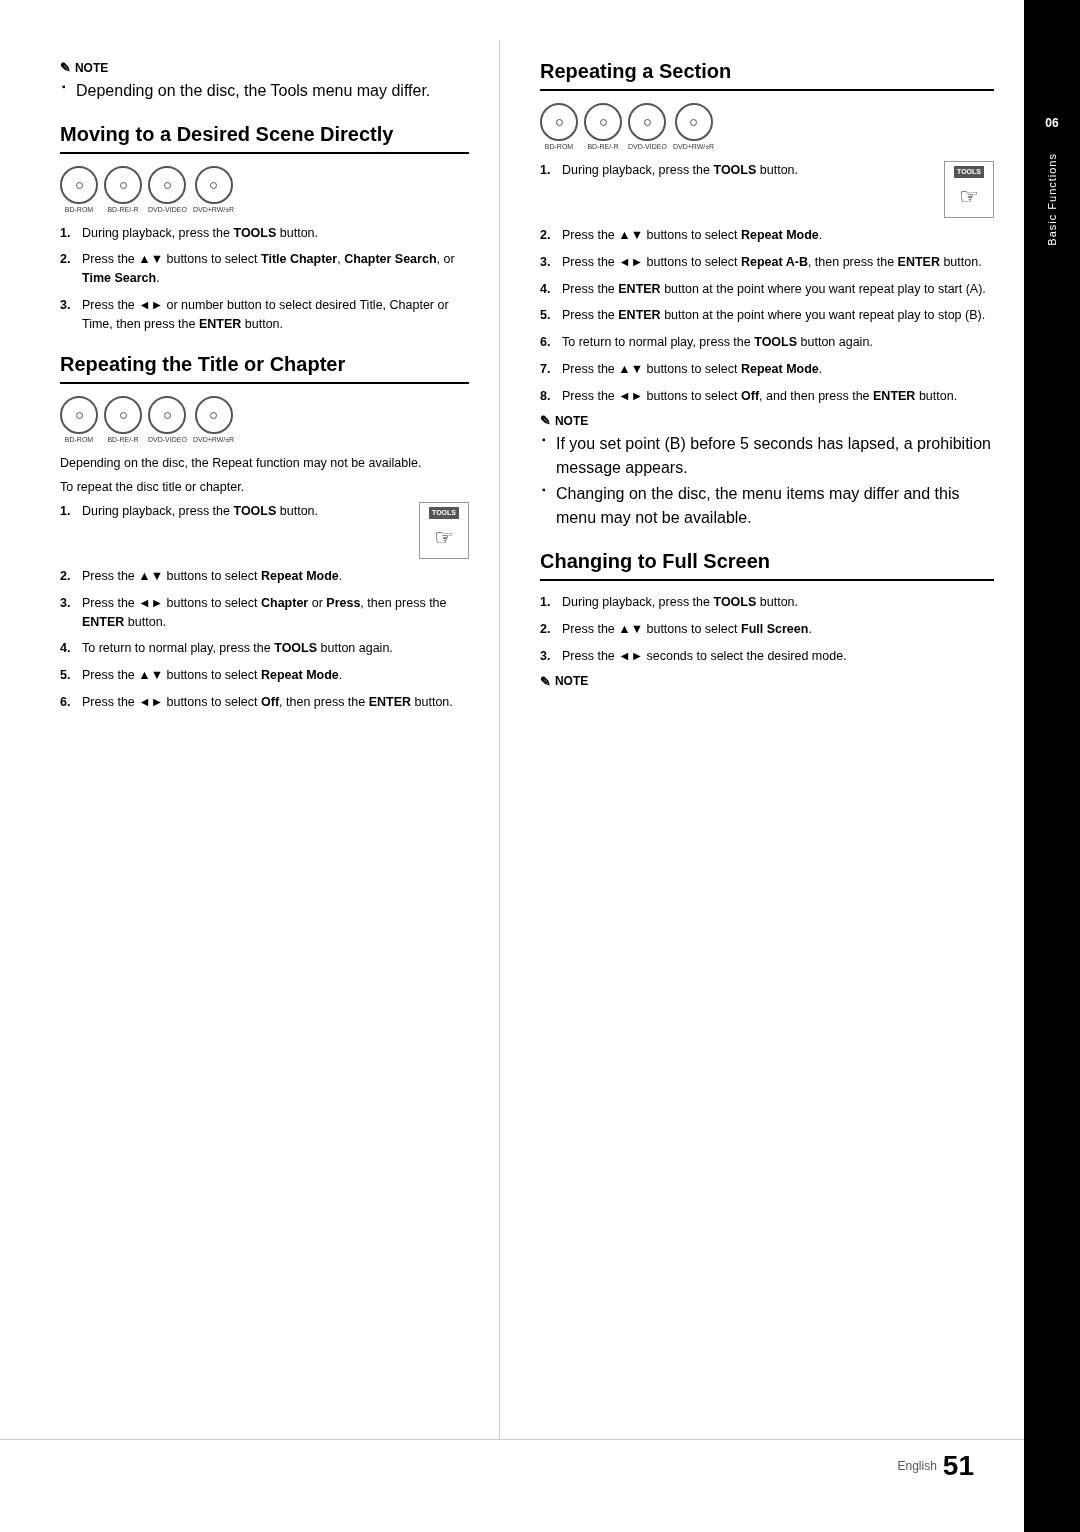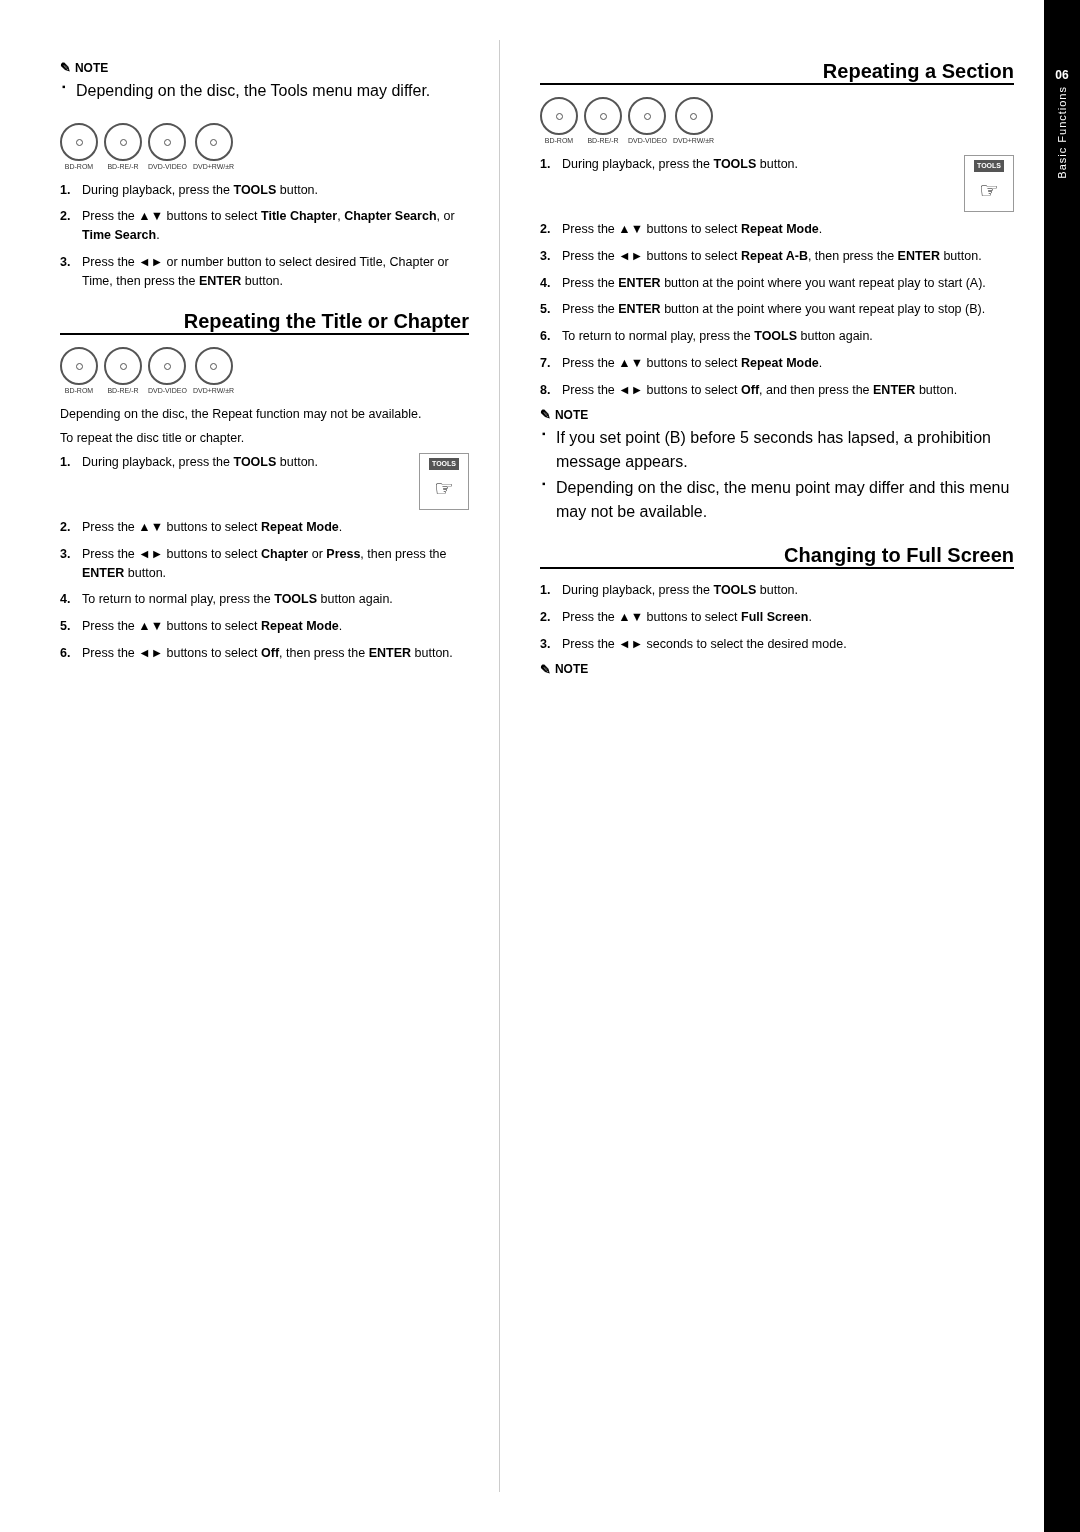--- a/index.html
+++ b/index.html
@@ -11,28 +11,29 @@
       width: 1080px;
       min-height: 1532px;
       position: relative;
     }
     .page-container {
       display: flex;
       width: 1080px;
       min-height: 1532px;
     }
     .side-tab {
-      width: 36px;
+      width: 56px;
       background: #000;
       display: flex;
       flex-direction: column;
       align-items: center;
       justify-content: flex-start;
-      padding-top: 68px;
+      padding-top: 116px;
       position: relative;
+      gap: 19px;
     }
     .side-tab-text {
       color: #fff;
       font-size: 11px;
       writing-mode: vertical-rl;
       text-orientation: mixed;
       transform: rotate(180deg);
       white-space: nowrap;
       letter-spacing: 1px;
     }
@@ -53,22 +54,22 @@
     }
     .right-col {
       flex: 1;
       padding: 20px 30px 20px 40px;
     }
     .section-title {
       font-size: 20px;
       font-weight: bold;
       color: #000;
       border-bottom: 2px solid #000;
+      padding-bottom: 6px;
       margin-bottom: 12px;
-      text-align: right;
     }
     .note-section {
       margin-bottom: 18px;
     }
     .note-label {
       font-size: 12px;
       font-weight: bold;
       display: flex;
       align-items: center;
       gap: 4px;
@@ -197,20 +198,21 @@
 
         <div class="note-section section-gap">
           <div class="note-label">
             <span class="note-icon">✎</span>
             <span>NOTE</span>
           </div>
           <div class="note-item">Depending on the disc, the Tools menu may differ.</div>
         </div>
 
         <div class="section-gap">
+          <div class="section-title">Moving to a Desired Scene Directly</div>
           <div class="disc-icons">
             <div class="disc-icon-wrap">
               <div class="disc-circle">
                   <div class="disc-center-dot"></div>
                 </div>
               <span class="disc-label">BD-ROM</span>
             </div>
             <div class="disc-icon-wrap">
               <div class="disc-circle">
                   <div class="disc-center-dot"></div>
@@ -333,21 +335,21 @@
             <li>Press the ▲▼ buttons to select <span class="bold">Repeat Mode</span>.</li>
             <li>Press the ◄► buttons to select <span class="bold">Off</span>, and then press the <span class="bold">ENTER</span> button.</li>
           </ol>
 
           <div class="note-section">
             <div class="note-label">
               <span class="note-icon">✎</span>
               <span>NOTE</span>
             </div>
             <div class="note-item">If you set point (B) before 5 seconds has lapsed, a prohibition message appears.</div>
-            <div class="note-item">Depending on the disc, the menu point may differ and this menu may not be available.</div>
+            <div class="note-item">Changing on the disc, the menu items may differ and this menu may not be available.</div>
           </div>
         </div>
 
         <div class="section-gap">
           <div class="section-title">Changing to Full Screen</div>
           <ol class="steps-list">
             <li>During playback, press the <span class="bold">TOOLS</span> button.</li>
             <li>Press the ▲▼ buttons to select <span class="bold">Full Screen</span>.</li>
             <li>Press the ◄► seconds to select the desired mode.</li>
           </ol>
@@ -355,20 +357,24 @@
             <div class="note-label">
               <span class="note-icon">✎</span>
               <span>NOTE</span>
             </div>
           </div>
         </div>
 
       </div>
     </div>
 
+    <div class="page-footer">
+      <span class="footer-text">English</span>
+      <span class="footer-number">51</span>
+    </div>
   </div>
 
   <div class="side-tab">
     <div style="color:#fff; font-size:12px; font-weight:bold; margin-bottom:4px;">06</div>
     <div class="side-tab-text">Basic Functions</div>
   </div>
 
 </div>
 
 </body></html>

